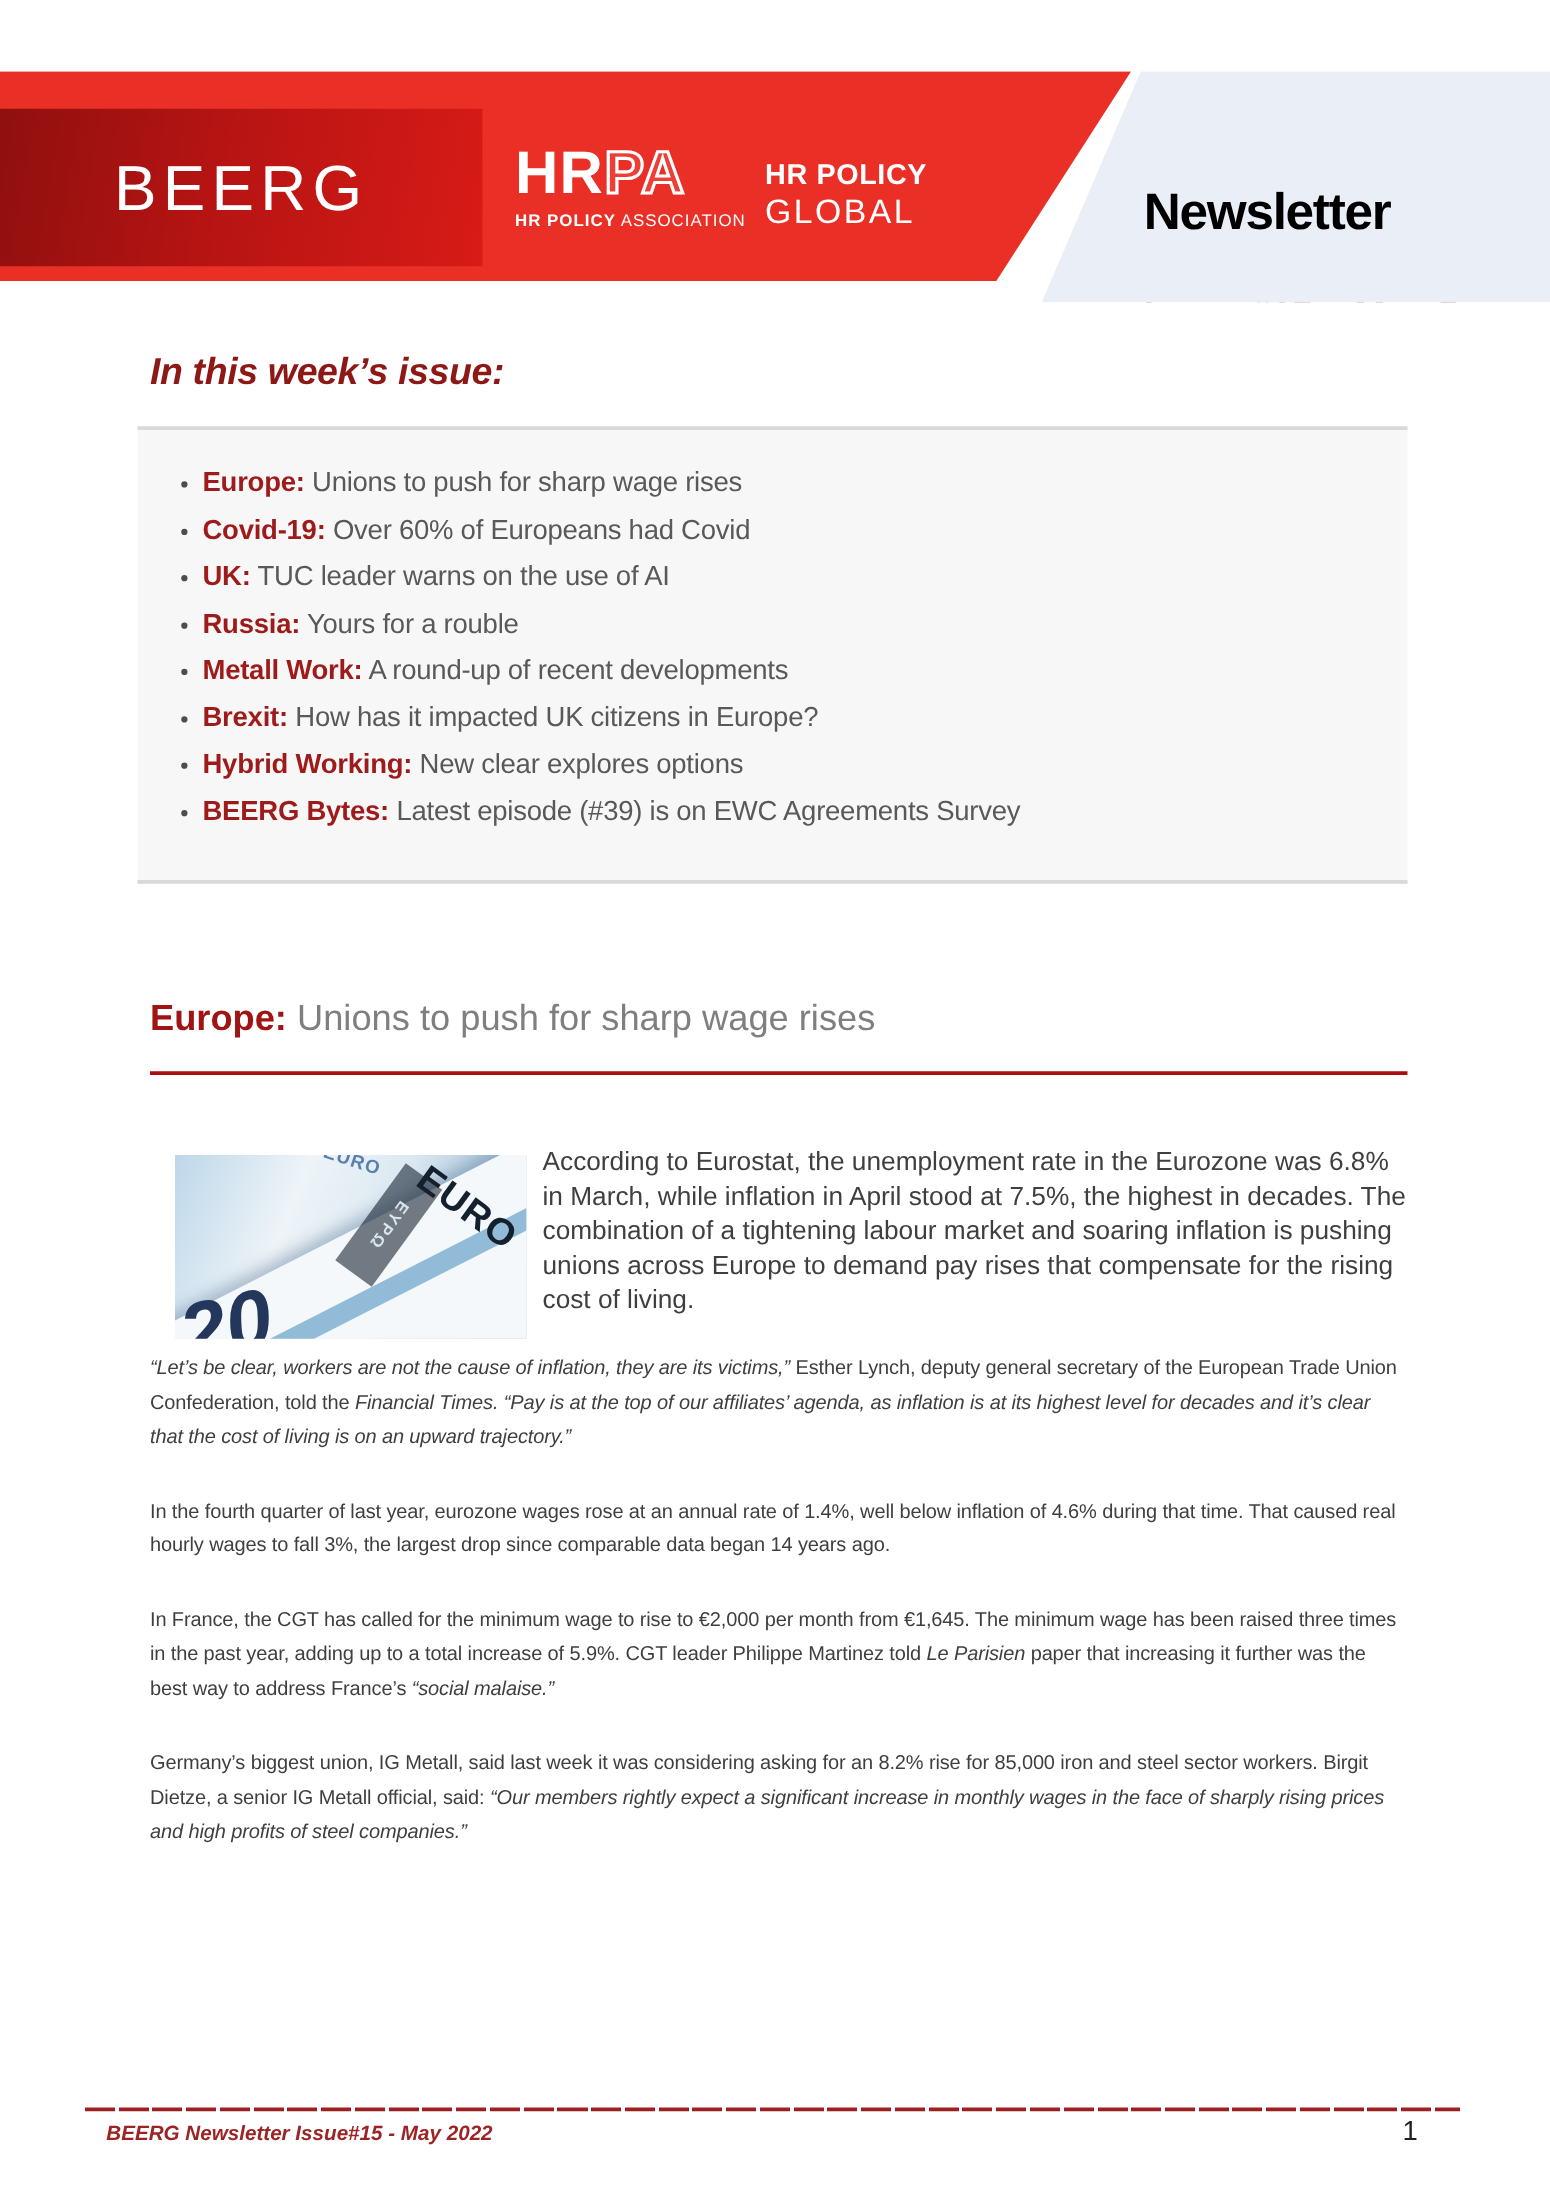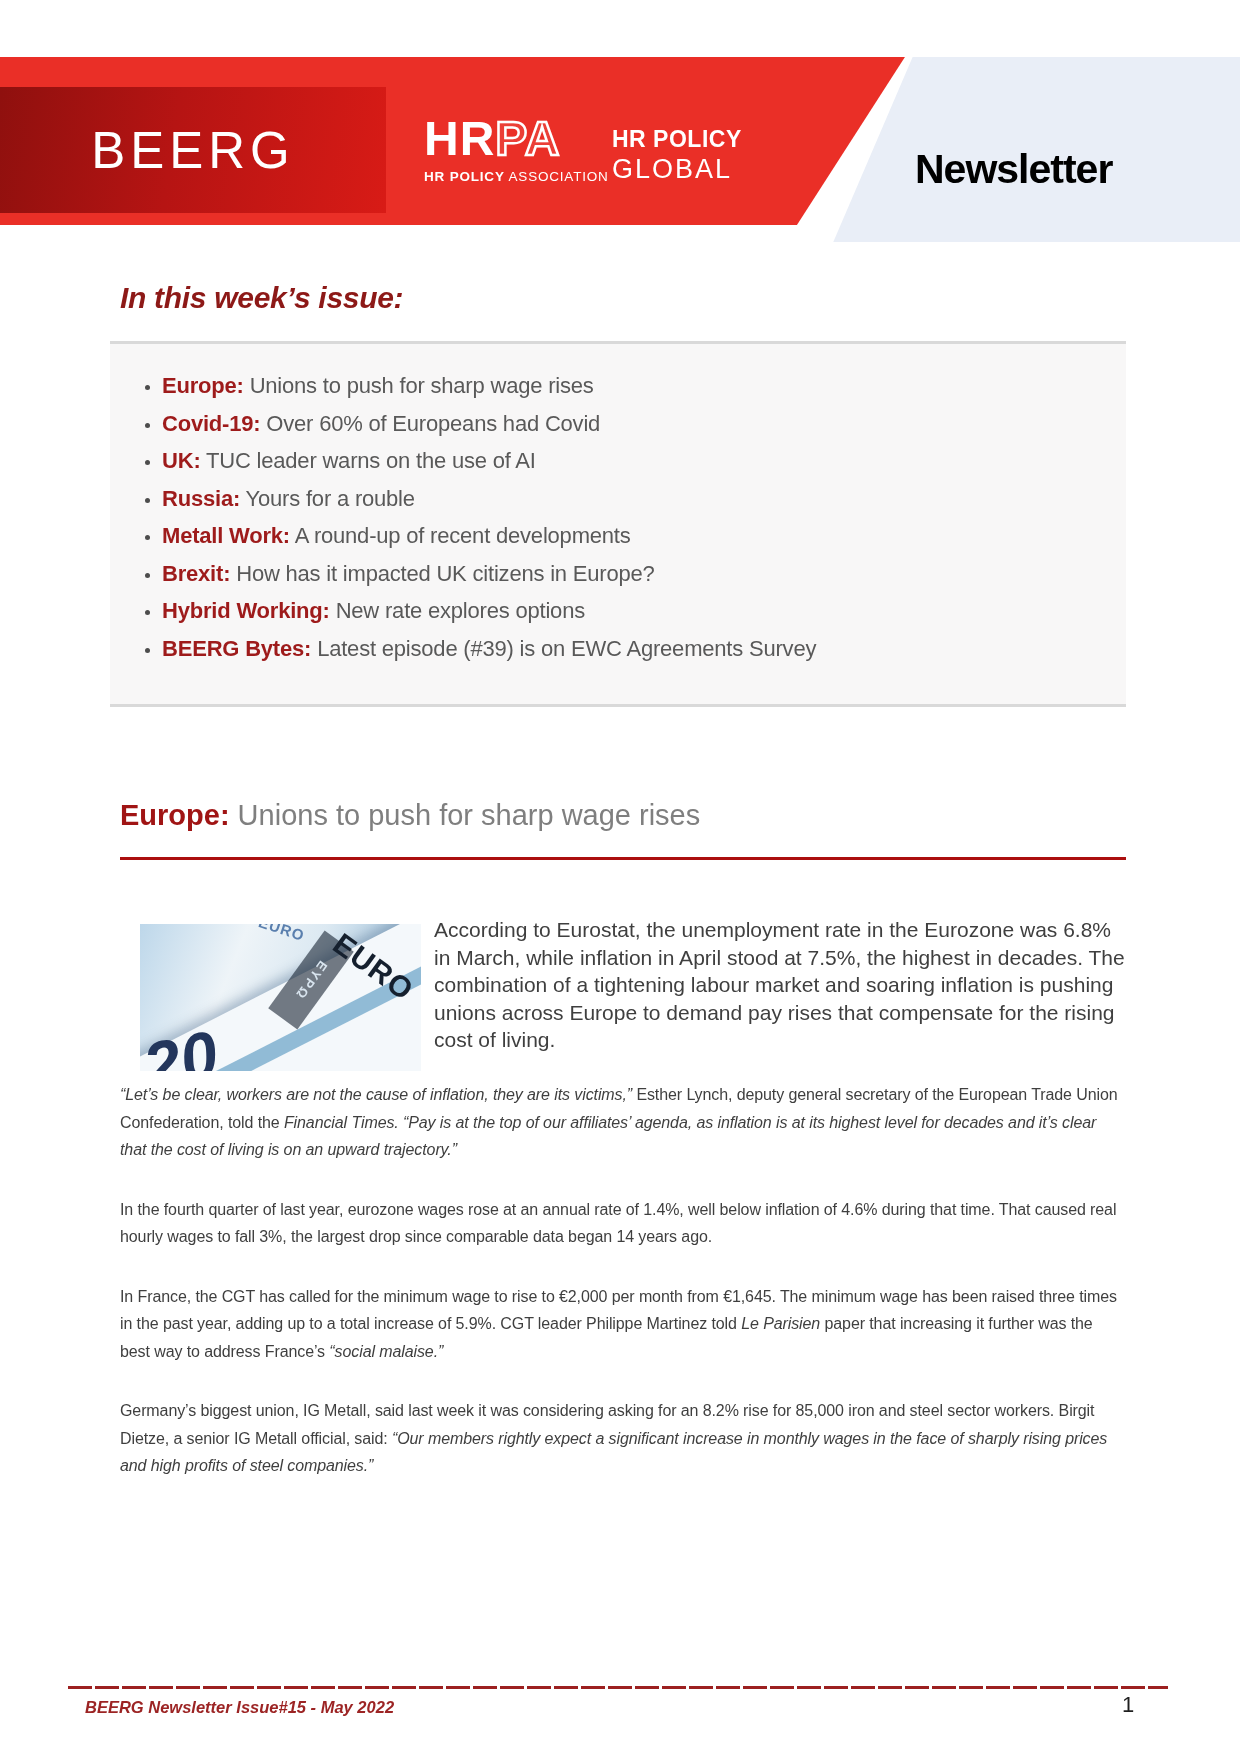--- a/index.html
+++ b/index.html
@@ -8,21 +8,21 @@
 
   
   .blue-panel{position:absolute;left:0;top:57px;width:1240px;height:185px;background:#e9eef7;
               clip-path:polygon(73.6% 0,100% 0,100% 100%,67.2% 100%);}
   .red-band{position:absolute;left:0;top:57px;width:1240px;height:168px;background:#ea2f27;
             clip-path:polygon(0 0,72.98% 0,64.27% 100%,0 100%);}
   .beerg-box{position:absolute;left:0;top:30px;width:386px;height:126px;
              background:linear-gradient(100deg,#8f100e 0%,#b61413 45%,#d81b16 100%);
              display:flex;align-items:center;justify-content:center;}
   .beerg-text{color:#ffffff;font-size:51px;font-weight:300;letter-spacing:5px;line-height:1;}
-  .hrpa{position:absolute;left:424px;top:58px;color:#ffffff;line-height:1;}
+  .hrpa{position:absolute;left:412px;top:58px;color:#ffffff;line-height:1;}
   .hrpa-acronym{font-size:48px;font-weight:700;letter-spacing:1px;}
   .hrpa-outline{color:rgba(255,255,255,0.08);-webkit-text-stroke:2.5px #ffffff;}
   .hrpa-tagline{margin-top:7px;font-size:13.5px;letter-spacing:0.8px;color:#ffffff;}
   .hrpa-tagline b{font-weight:700;}
   .hrpolicy-global{position:absolute;left:612px;top:71px;color:#ffffff;line-height:1;}
   .hpg-line1{font-size:23px;font-weight:700;letter-spacing:0.5px;}
   .hpg-line2{font-size:27px;font-weight:300;letter-spacing:2px;margin-top:5px;}
   .nl-title{position:absolute;left:915px;top:92px;font-size:41px;font-weight:700;
             letter-spacing:-1px;color:#000000;line-height:1;}
   .nl-issue{position:absolute;left:915px;top:181px;font-size:30px;font-weight:700;
@@ -106,21 +106,21 @@
   <div class="toc-heading">In this week’s issue:</div>
 
   <div class="toc-box">
     <ul class="toc-list">
       <li><span class="toc-lead">Europe:</span> <span>Unions to push for sharp wage rises</span></li>
       <li><span class="toc-lead">Covid-19:</span> <span>Over 60% of Europeans had Covid</span></li>
       <li><span class="toc-lead">UK:</span> <span>TUC leader warns on the use of AI</span></li>
       <li><span class="toc-lead">Russia:</span> <span>Yours for a rouble</span></li>
       <li><span class="toc-lead">Metall Work:</span> <span>A round-up of recent developments</span></li>
       <li><span class="toc-lead">Brexit:</span> <span>How has it impacted UK citizens in Europe?</span></li>
-      <li><span class="toc-lead">Hybrid Working:</span> <span>New rate explores options</span></li>
+      <li><span class="toc-lead">Hybrid Working:</span> <span>New clear explores options</span></li>
       <li><span class="toc-lead">BEERG Bytes:</span> <span>Latest episode (#39) is on EWC Agreements Survey</span></li>
     </ul>
   </div>
 
   <div class="art-heading"><span class="lead">Europe:</span><span class="rest"> Unions to push for sharp wage rises</span></div>
   <div class="art-rule"></div>
 
   <div class="p1-row">
     <div class="euro-img">
       <div class="euro-sheet"></div>

